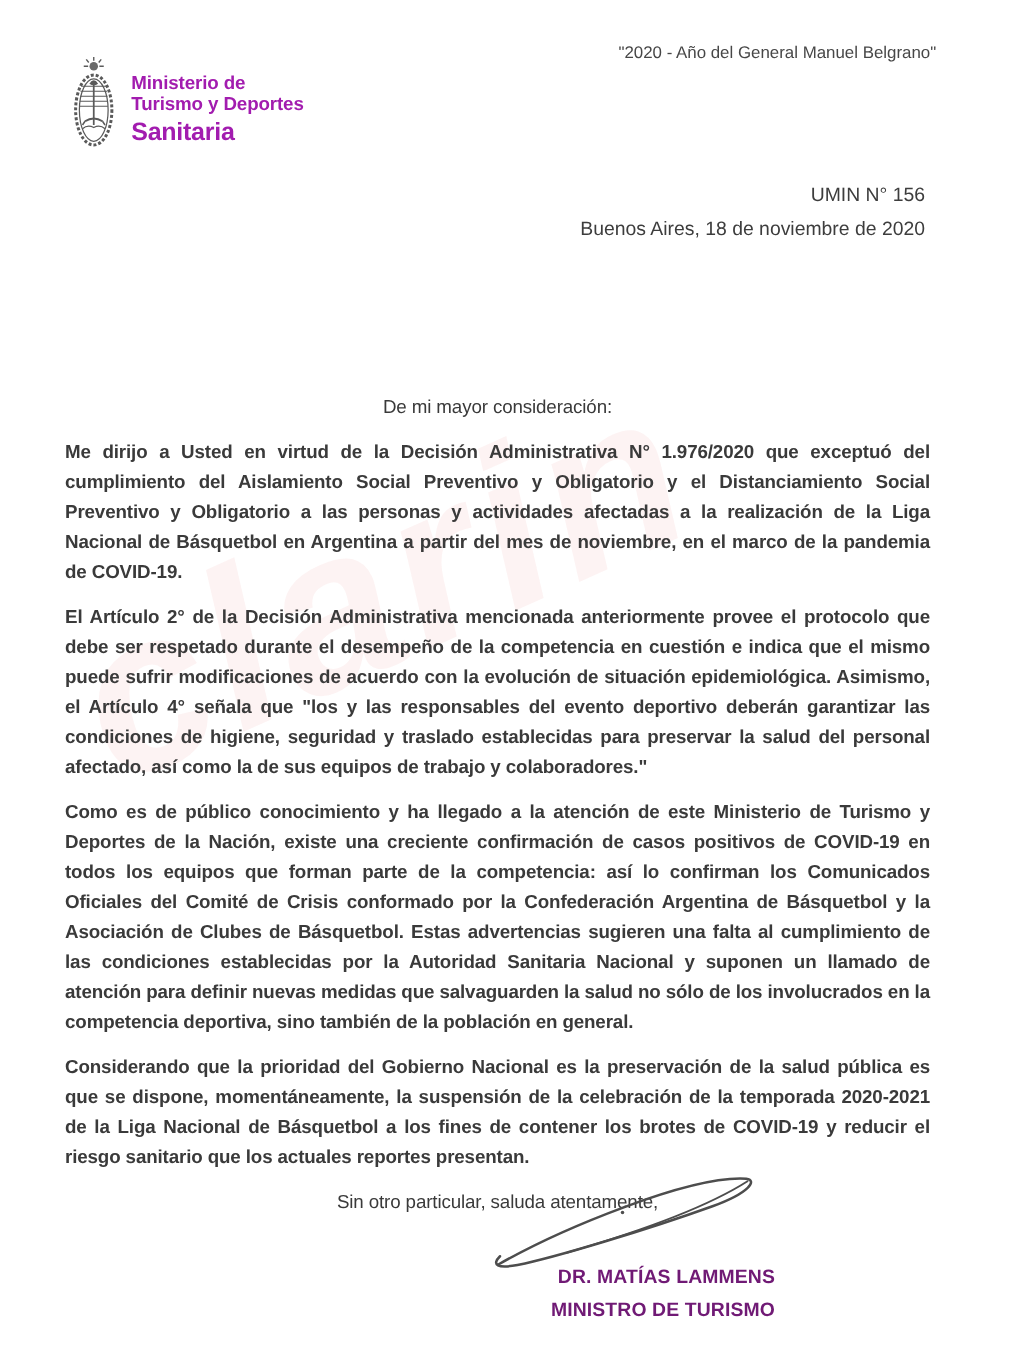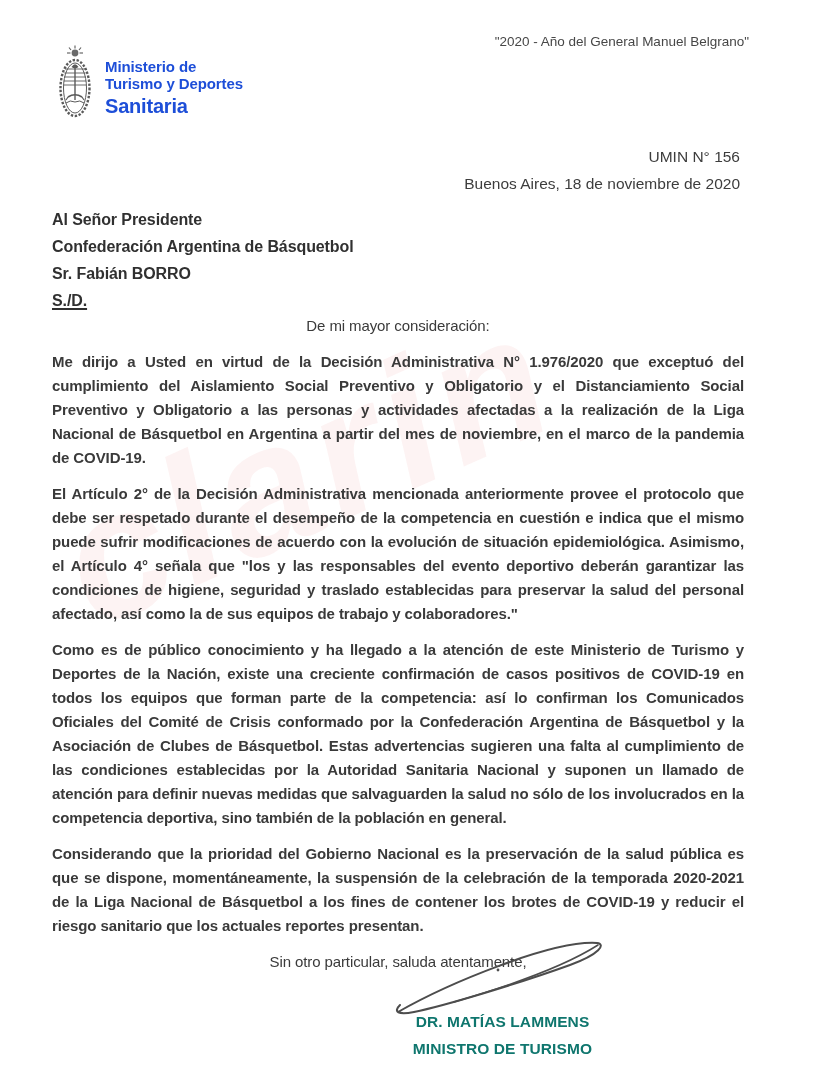--- a/index.html
+++ b/index.html
@@ -42,21 +42,21 @@
   }
   .logo-block {
     position: absolute;
     left: 58px;
     top: 44px;
     display: flex;
     align-items: flex-start;
     gap: 13px;
   }
   .crest { display: block; }
-  .logo-text { padding-top: 14px; color: #1d4ed8; }
+  .logo-text { padding-top: 14px; color: #a21caf; }
   .logo-line { font-size: 15px; font-weight: 700; line-height: 17px; letter-spacing: -0.1px; }
   .logo-country { font-size: 20px; font-weight: 700; line-height: 24px; margin-top: 2px; letter-spacing: -0.2px; }
 
   
   .ref-block {
     position: absolute;
     top: 143px;
     right: 75px;
     text-align: right;
     font-size: 15.5px;
@@ -97,25 +97,25 @@
   .signature-svg {
     position: absolute;
     left: 392px;
     top: 932px;
   }
   .sig-block {
     position: absolute;
     left: 385px;
     top: 1008px;
     width: 235px;
-    text-align: center;
+    text-align: right;
     font-size: 15.5px;
     font-weight: 700;
     line-height: 27px;
-    color: #0f766e;
+    color: #701a75;
     letter-spacing: 0.1px;
   }
 </style>
 </head>
 <body>
 
 <div class="page">
 
   <div class="watermark">clarin</div>
 
@@ -153,26 +153,20 @@
       <div class="logo-line">Turismo y Deportes</div>
       <div class="logo-country">Sanitaria</div>
     </div>
   </div>
 
   <div class="ref-block">
     <div>UMIN N° 156</div>
     <div>Buenos Aires, 18 de noviembre de 2020</div>
   </div>
 
-  <div class="recipient">
-    <div>Al Señor Presidente</div>
-    <div>Confederación Argentina de Básquetbol</div>
-    <div>Sr. Fabián BORRO</div>
-    <div class="sd">S./D.</div>
-  </div>
 
   <div class="body-block">
     <p class="salutation">De mi mayor consideración:</p>
     <p class="para">Me dirijo a Usted en virtud de la Decisión Administrativa N° 1.976/2020 que exceptuó del cumplimiento del Aislamiento Social Preventivo y Obligatorio y el Distanciamiento Social Preventivo y Obligatorio a las personas y actividades afectadas a la realización de la Liga Nacional de Básquetbol en Argentina a partir del mes de noviembre, en el marco de la pandemia de COVID-19.</p>
     <p class="para">El Artículo 2° de la Decisión Administrativa mencionada anteriormente provee el protocolo que debe ser respetado durante el desempeño de la competencia en cuestión e indica que el mismo puede sufrir modificaciones de acuerdo con la evolución de situación epidemiológica. Asimismo, el Artículo 4° señala que "los y las responsables del evento deportivo deberán garantizar las condiciones de higiene, seguridad y traslado establecidas para preservar la salud del personal afectado, así como la de sus equipos de trabajo y colaboradores."</p>
     <p class="para">Como es de público conocimiento y ha llegado a la atención de este Ministerio de Turismo y Deportes de la Nación, existe una creciente confirmación de casos positivos de COVID-19 en todos los equipos que forman parte de la competencia: así lo confirman los Comunicados Oficiales del Comité de Crisis conformado por la Confederación Argentina de Básquetbol y la Asociación de Clubes de Básquetbol. Estas advertencias sugieren una falta al cumplimiento de las condiciones establecidas por la Autoridad Sanitaria Nacional y suponen un llamado de atención para definir nuevas medidas que salvaguarden la salud no sólo de los involucrados en la competencia deportiva, sino también de la población en general.</p>
     <p class="para">Considerando que la prioridad del Gobierno Nacional es la preservación de la salud pública es que se dispone, momentáneamente, la suspensión de la celebración de la temporada 2020-2021 de la Liga Nacional de Básquetbol a los fines de contener los brotes de COVID-19 y reducir el riesgo sanitario que los actuales reportes presentan.</p>
     <p class="closing">Sin otro particular, saluda atentamente,</p>
   </div>
 

